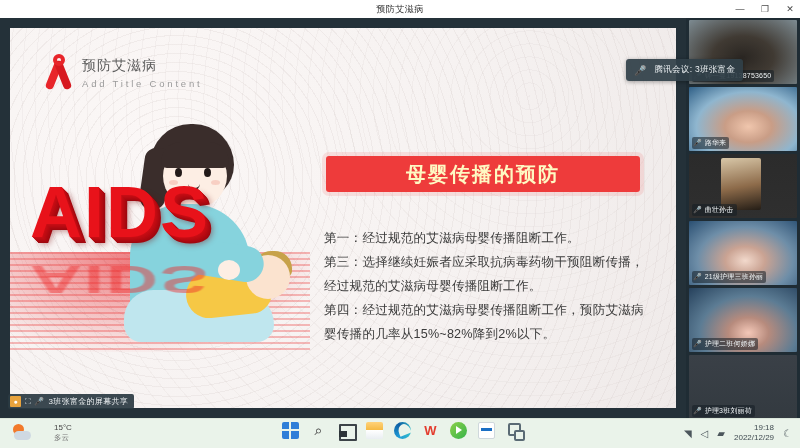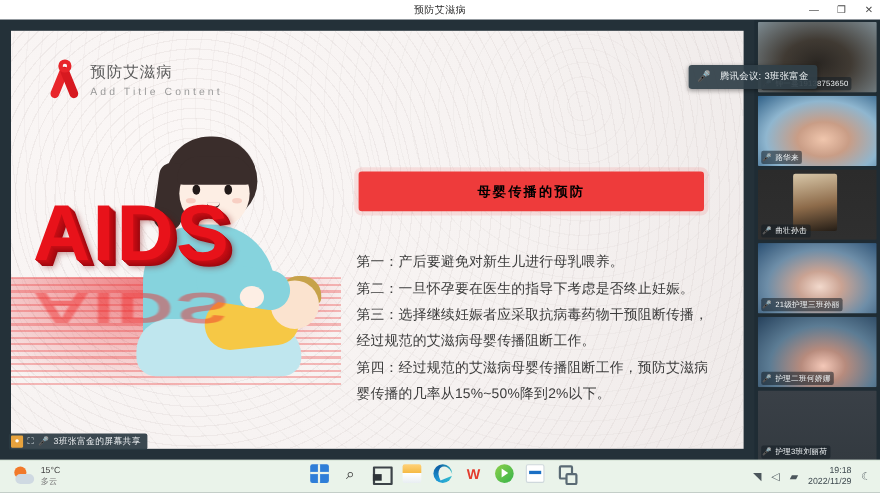--- a/index.html
+++ b/index.html
@@ -148,21 +148,21 @@
       radial-gradient(ellipse at 40% 10%, rgba(228,30,36,.55) 0%, rgba(228,30,36,.12) 58%, rgba(228,30,36,0) 75%);
   }
   
   #slide-title{
     position:absolute; left:316px; top:128px; width:314px; height:36px; z-index:6;
     background:#ee3b3b; border-radius:3px;
     display:flex; align-items:center; justify-content:center;
     box-shadow:0 0 0 4px rgba(238,59,59,.12);
   }
   #slide-title span{
-    font-size:12px; font-weight:bold; color:#000000; letter-spacing:2px;
+    font-size:20px; font-weight:bold; color:#fef9c3; letter-spacing:2px;
   }
   #slide-body{
     position:absolute; left:314px; top:198px; width:330px; z-index:6;
   }
   #slide-body p{
     font-size:12.6px; color:#3b3b3b; line-height:24px; letter-spacing:.2px;
     white-space:nowrap;
   }
   #slide-body p.ind{ padding-left:0; }
 
@@ -230,21 +230,21 @@
         radial-gradient(ellipse at 55% 70%, #f4c8b8 0%, #b78b7d 24%, #5c7c94 58%, #26415c 100%); }
   .f6{ background:linear-gradient(180deg,#3a4047 0%,#333a40 100%); }
 
   
   #taskbar{
     position:absolute; left:0; top:418px; width:800px; height:30px;
     background:#eaf3ea;
     border-top:1px solid #dbe7db;
   }
   #weather{
-    position:absolute; left:12px; top:4px; display:flex; align-items:center; gap:5px;
+    position:absolute; left:12px; top:4px; display:flex; align-items:center; gap:22px;
   }
   #weather .wico{ position:relative; width:20px; height:18px; }
   #weather .wsun{
     position:absolute; left:1px; top:0px; width:11px; height:11px;
     border-radius:50%; background:#f2792a;
   }
   #weather .wcloud{
     position:absolute; left:2px; top:7px; width:17px; height:9px;
     border-radius:6px; background:#cfd9e2;
   }
@@ -365,26 +365,25 @@
       </div>
 
       <div id="aids-reflect">AIDS</div>
       <div id="aids">AIDS</div>
 
       <div id="slide-title">
         <span>母婴传播的预防</span>
       </div>
 
       <div id="slide-body">
-        <p>第一：产后要避免对新生儿进行母乳喂养。</p>
-        <p>第二：一旦怀孕要在医生的指导下考虑是否终止妊娠。</p>
+        <p>第一：经过规范的艾滋病母婴传播阻断工作。</p>
         <p>第三：选择继续妊娠者应采取抗病毒药物干预阻断传播，</p>
         <p class="ind">经过规范的艾滋病母婴传播阻断工作。</p>
         <p>第四：经过规范的艾滋病母婴传播阻断工作，预防艾滋病</p>
-        <p class="ind">婴传播的几率从15%~50%降到2%以下。</p>
+        <p class="ind">婴传播的几率从15%~82%降到2%以下。</p>
       </div>
     </div>
 
     <div id="share-status">
       <div class="sq">●</div>
       <div class="ico">⛶</div>
       <div class="ico">🎤</div>
       <div class="txt">3班张富金的屏幕共享</div>
     </div>
   </div>
@@ -471,17 +470,17 @@
     <div class="tbi app7"></div>
     <div class="tbi app8"></div>
   </div>
 
   <div id="tray">
     <div class="ti">◥</div>
     <div class="ti">◁</div>
     <div class="ti">▰</div>
     <div class="clock">
       <div class="t">19:18</div>
-      <div class="d">2022/11/29</div>
+      <div class="d">2022/12/29</div>
     </div>
     <div class="ti">☾</div>
   </div>
 </div>
 
 </body></html>

